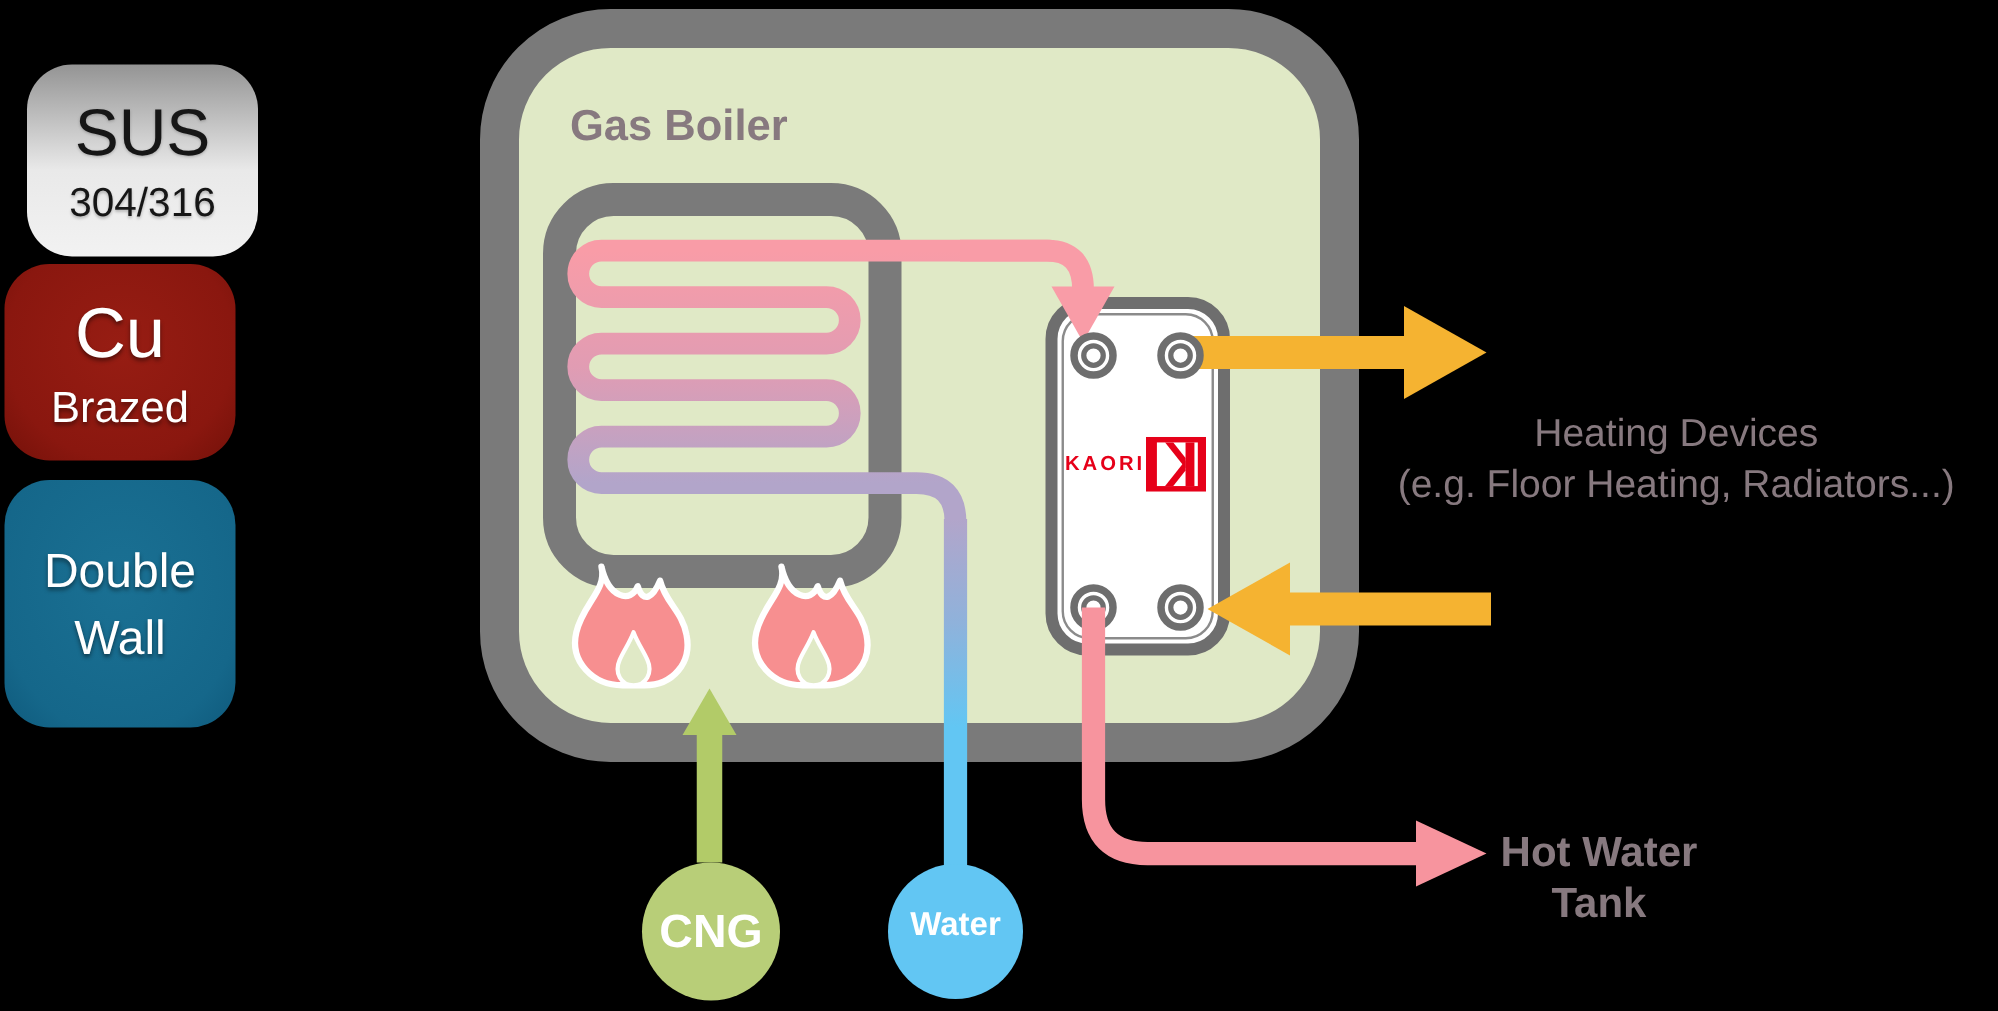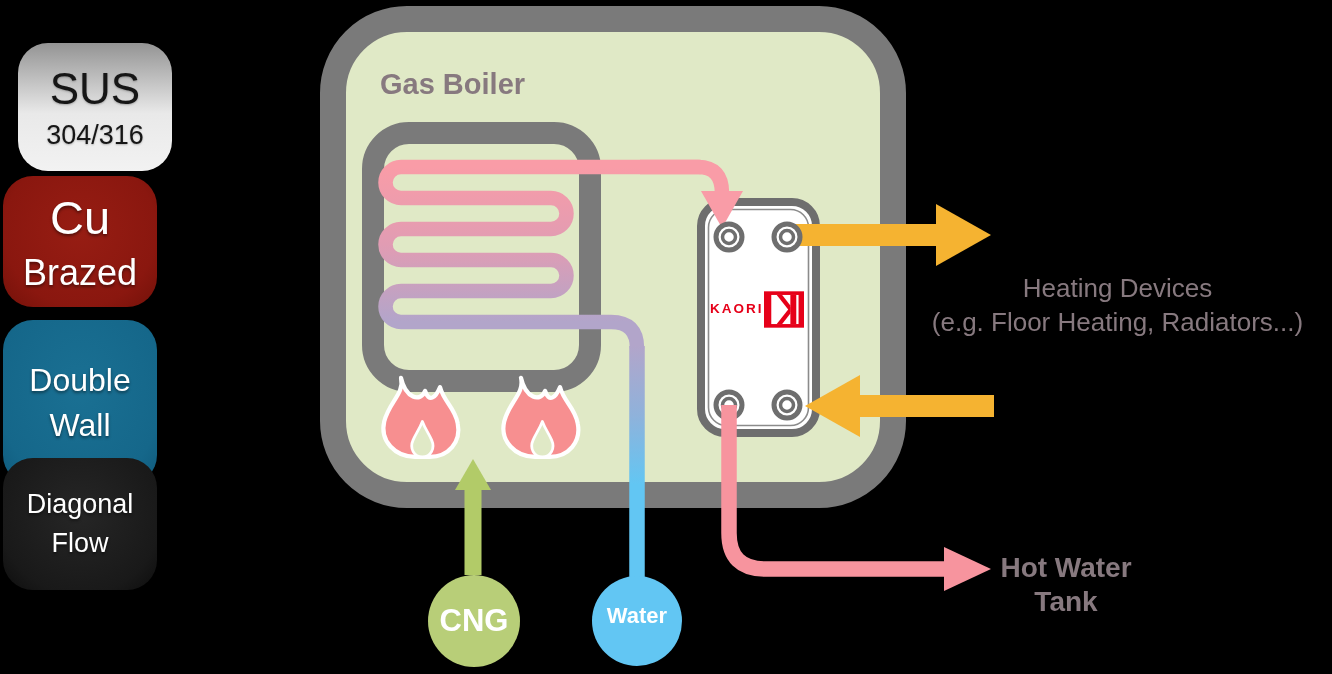--- a/index.html
+++ b/index.html
@@ -61,21 +61,21 @@
   .kaori-mark{margin-top:3px;display:block;}
 
   .badge{position:absolute;left:3px;width:154px;border-radius:30px;display:flex;flex-direction:column;
          align-items:center;justify-content:center;text-align:center;color:#fff;}
   .badge .l1,.badge .l2{text-shadow:0 2px 3px rgba(0,0,0,0.45);}
   .b-sus{top:43px;height:128px;background:linear-gradient(180deg,#949494 0%,#e9e9e9 55%,#f2f2f2 100%);color:#161616;margin-left:15px;}
   .b-sus .l1{font-size:44px;text-shadow:0 1px 2px rgba(0,0,0,0.25);}
   .b-sus .l2{font-size:27px;margin-top:6px;text-shadow:0 1px 2px rgba(0,0,0,0.25);}
   .b-cu{top:176px;height:131px;background:radial-gradient(ellipse at 50% 42%,#96then 0,#96201637 0) , var(--badge-cu-bg);background:radial-gradient(ellipse at 50% 42%,#971d13 0%,var(--badge-cu-bg) 70%,#731109 100%);}
   .b-cu .l1{font-size:47px;}
-  .b-cu .l2{font-size:36px;margin-top:7px;}
+  .b-cu .l2{font-size:29px;margin-top:7px;}
   .b-dw{top:320px;height:165px;background:radial-gradient(ellipse at 50% 42%,#1a7093 0%,var(--badge-dw-bg) 75%,#0f5a7c 100%);}
   .b-dw .l1,.b-dw .l2{font-size:32px;}
   .b-dw .l2{margin-top:8px;}
   .b-df{top:458px;height:132px;background:radial-gradient(ellipse at 50% 42%,#262626 0%,var(--badge-df-bg) 75%,#0d0d0d 100%);}
   .b-df .l1,.b-df .l2{font-size:27px;}
   .b-df .l2{margin-top:8px;}
 </style>
 </head>
 <body>
 
@@ -165,24 +165,20 @@
     <div class="l2">304/316</div>
   </div>
   <div class="badge b-cu">
     <div class="l1">Cu</div>
     <div class="l2">Brazed</div>
   </div>
   <div class="badge b-dw">
     <div class="l1">Double</div>
     <div class="l2">Wall</div>
   </div>
-  <div class="badge b-df">
-    <div class="l1">Diagonal</div>
-    <div class="l2">Flow</div>
-  </div>
 
   <div class="label boiler-title">Gas Boiler</div>
 
   <div class="label heating-label">
     <div>Heating Devices</div>
     <div>(e.g. Floor Heating, Radiators...)</div>
   </div>
 
   <div class="label hotwater-label">
     <div>Hot Water</div>

